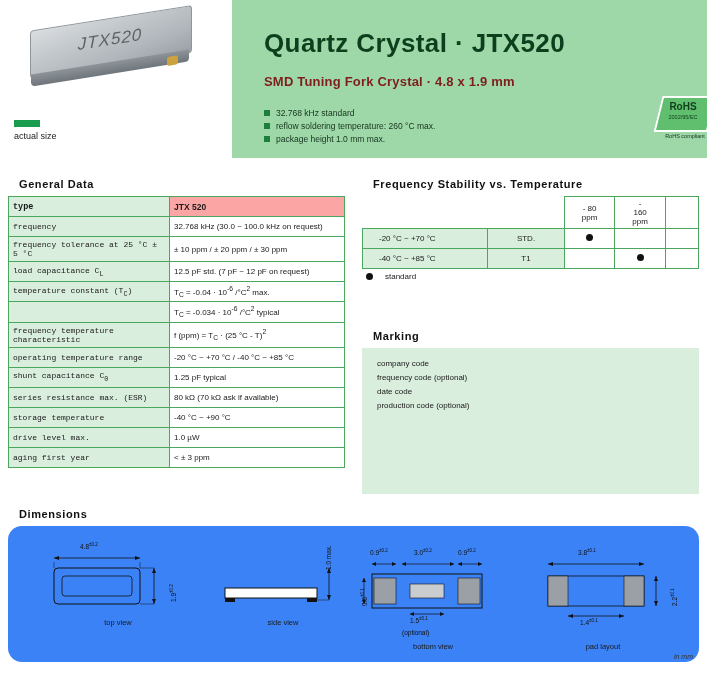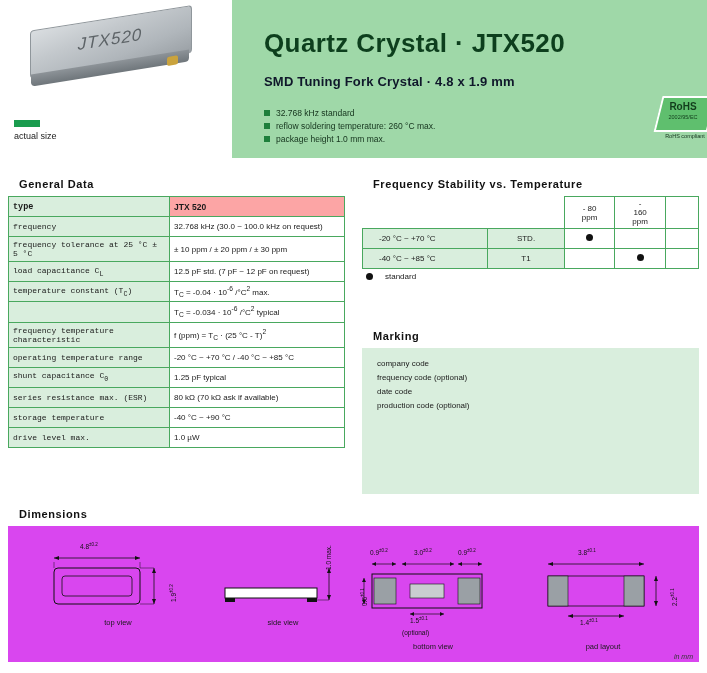--- a/index.html
+++ b/index.html
@@ -81,21 +81,21 @@
   }
   .hdr-title {
     position: absolute; left: 32px; top: 28px;
     font-size: 26px; font-weight: bold;
     color: #0d3f1d;
     letter-spacing: .4px;
   }
   .hdr-sub {
     position: absolute; left: 32px; top: 74px;
     font-size: 13px; font-weight: bold;
-    color: #0f172a;
+    color: #7f1d1d;
     letter-spacing: .2px;
   }
   .bullets {
     position: absolute; left: 32px; top: 108px;
   }
   .bullet {
     display: flex; align-items: flex-start;
     margin-bottom: 3px;
     font-size: 8.5px;
     color: #14331c;
@@ -204,21 +204,22 @@
     list-style: none;
   }
   .marking-box li {
     font-size: 8px; color: #1a1a1a;
     margin-bottom: 5px;
   }
   
   .dims {
     position: absolute; left: 8px; top: 526px;
     width: 691px; height: 136px;
-    background: #d946ef;
+    background: #3b82f6;
+    border-radius: 14px;
   }
   .dim-cap {
     position: absolute;
     font-size: 7.5px; color: #1a1a1a;
     text-align: center;
   }
   .dim-unit {
     position: absolute; right: 6px; bottom: 2px;
     font-size: 7px; font-style: italic; color: #333;
   }
@@ -321,20 +322,24 @@
     <td class="k">series resistance max. (ESR)</td>
     <td class="v">80 kΩ (70 kΩ ask if available)</td>
   </tr>
   <tr>
     <td class="k">storage temperature</td>
     <td class="v">-40 °C ~ +90 °C</td>
   </tr>
   <tr>
     <td class="k">drive level max.</td>
     <td class="v">1.0 µW</td>
+  </tr>
+  <tr>
+    <td class="k">aging first year</td>
+    <td class="v">&lt; ± 3 ppm</td>
   </tr>
 </tbody>
   </table>
 
 <table class="fs">
   <tbody>
       <tr class="hd">
     <td class="c1" style="background:#fff;border:none;"></td>
     <td class="c2" style="background:#fff;border:none;"></td>
     <td class="bd">- 80 ppm</td>

